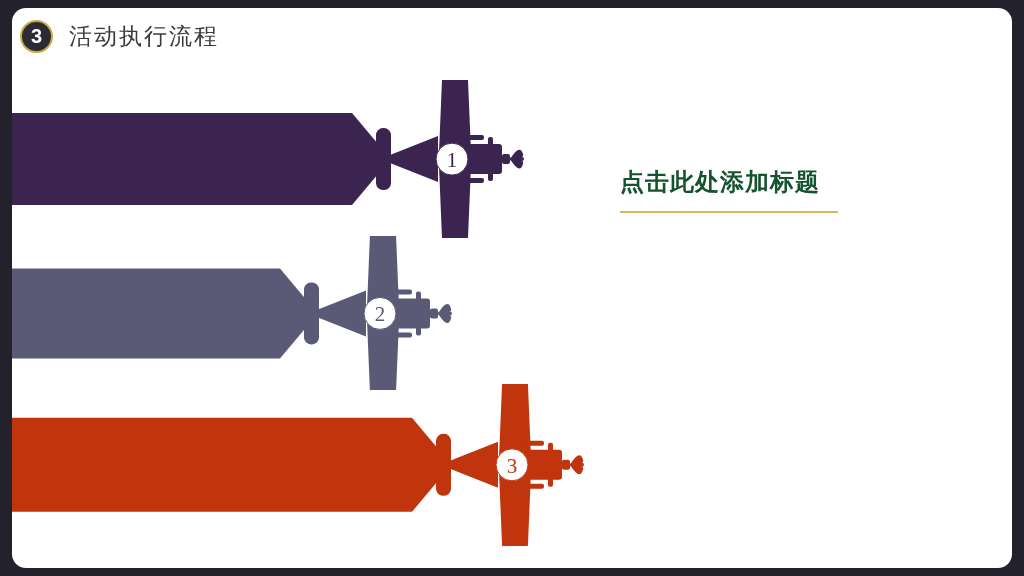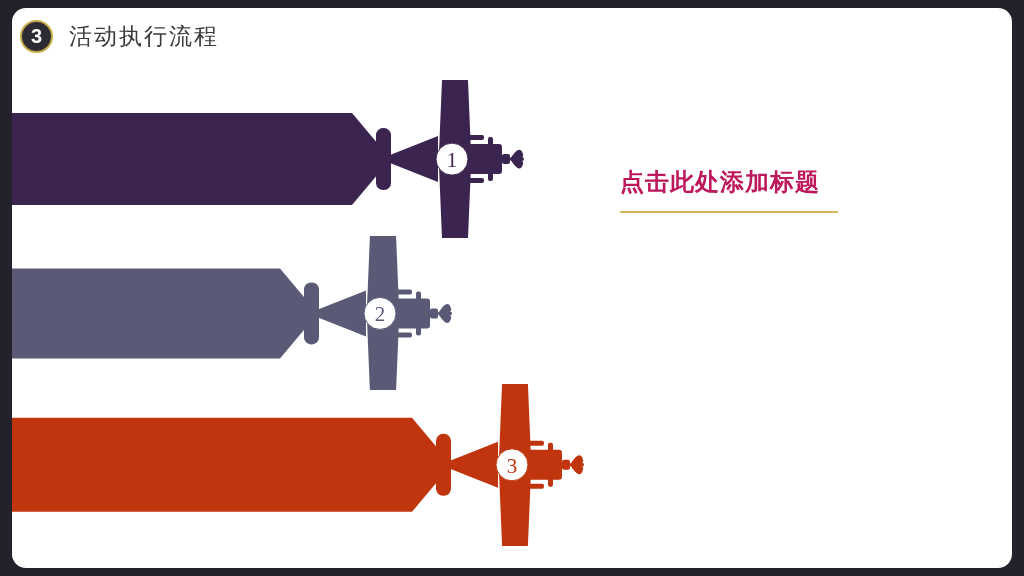--- a/index.html
+++ b/index.html
@@ -75,21 +75,21 @@
   
   #content-block {
     position: absolute;
     left: 608px;
     top: 158px;
     width: 320px;
   }
   #content-title {
     font-size: 24px;
     font-weight: bold;
-    color: #be185d;
+    color: #14532d;
     letter-spacing: 1px;
     white-space: nowrap;
     font-family: "DejaVu Sans", "Liberation Sans", sans-serif;
   }
   #content-underline {
     margin-top: 13px;
     width: 218px;
     height: 2px;
     background: #d6b75e;
   }

